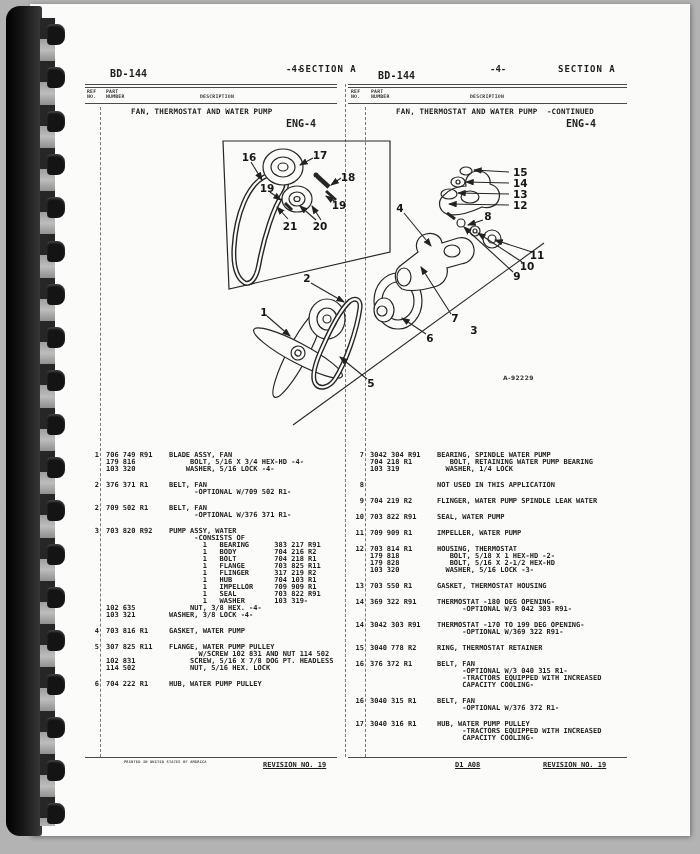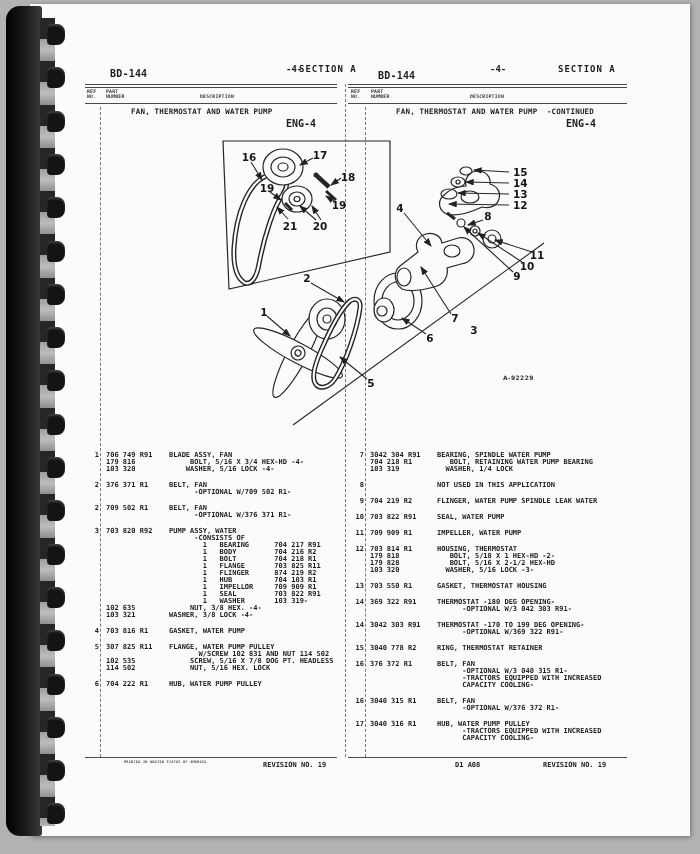--- a/index.html
+++ b/index.html
@@ -18,21 +18,21 @@
   .knob{position:absolute;left:47px;width:18px;height:21px;background:#141414;
         border-radius:4px 8px 8px 4px;box-shadow:inset 0 2px 2px rgba(255,255,255,.18);}
   
   .t{position:absolute;color:#1d1d1d;font-weight:700;white-space:pre;}
   .model{font-size:10px;letter-spacing:.2px;}
   .pgno{font-size:9px;}
   .section{font-size:9px;letter-spacing:1px;}
   .colhead{font-size:4.8px;line-height:5px;letter-spacing:.2px;color:#333;}
   .eng{font-size:10px;margin-top:28px;}
   .title{font-size:7.5px;letter-spacing:.2px;padding-left:28px;}
-  .caption-rev{font-size:7px;}
+  .caption-rev{font-size:7px;text-decoration:underline;}
   .printed{font-size:3.6px;letter-spacing:.2px;color:#444;}
   
   .hline{position:absolute;height:1px;background:#4a4a4a;}
   .vdash{position:absolute;width:0;border-left:1px dashed #787878;}
   
   .ptable{position:absolute;top:452px;}
   .trow{display:flex;height:7px;line-height:7px;font-size:7px;font-weight:700;color:#1d1d1d;}
   .trow.gap{margin-top:9px;}
   .c-ref{width:14px;text-align:right;white-space:pre;flex:none;}
   .c-part{margin-left:7px;width:63px;white-space:pre;flex:none;}
@@ -246,41 +246,41 @@
         <span class="c-desc">PUMP ASSY, WATER</span>
       </div>
       <div class="trow">
         <span class="c-ref"></span>
         <span class="c-part"></span>
         <span class="c-desc">      -CONSISTS OF</span>
       </div>
       <div class="trow">
         <span class="c-ref"></span>
         <span class="c-part"></span>
-        <span class="c-desc">        1   BEARING      704 217 R91</span>
+        <span class="c-desc">        1   BEARING      383 217 R91</span>
       </div>
       <div class="trow">
         <span class="c-ref"></span>
         <span class="c-part"></span>
         <span class="c-desc">        1   BODY         704 216 R2</span>
       </div>
       <div class="trow">
         <span class="c-ref"></span>
         <span class="c-part"></span>
         <span class="c-desc">        1   BOLT         704 218 R1</span>
       </div>
       <div class="trow">
         <span class="c-ref"></span>
         <span class="c-part"></span>
         <span class="c-desc">        1   FLANGE       703 825 R11</span>
       </div>
       <div class="trow">
         <span class="c-ref"></span>
         <span class="c-part"></span>
-        <span class="c-desc">        1   FLINGER      874 219 R2</span>
+        <span class="c-desc">        1   FLINGER      317 219 R2</span>
       </div>
       <div class="trow">
         <span class="c-ref"></span>
         <span class="c-part"></span>
         <span class="c-desc">        1   HUB          704 103 R1</span>
       </div>
       <div class="trow">
         <span class="c-ref"></span>
         <span class="c-part"></span>
         <span class="c-desc">        1   IMPELLOR     709 909 R1</span>
@@ -315,21 +315,21 @@
         <span class="c-part">307 825 R11</span>
         <span class="c-desc">FLANGE, WATER PUMP PULLEY</span>
       </div>
       <div class="trow">
         <span class="c-ref"></span>
         <span class="c-part"></span>
         <span class="c-desc">       W/SCREW 102 831 AND NUT 114 502</span>
       </div>
       <div class="trow">
         <span class="c-ref"></span>
-        <span class="c-part">102 535</span>
+        <span class="c-part">102 831</span>
         <span class="c-desc">     SCREW, 5/16 X 7/8 DOG PT. HEADLESS</span>
       </div>
       <div class="trow">
         <span class="c-ref"></span>
         <span class="c-part">114 502</span>
         <span class="c-desc">     NUT, 5/16 HEX. LOCK</span>
       </div>
       <div class="trow gap">
         <span class="c-ref">6</span>
         <span class="c-part">704 222 R1</span>

